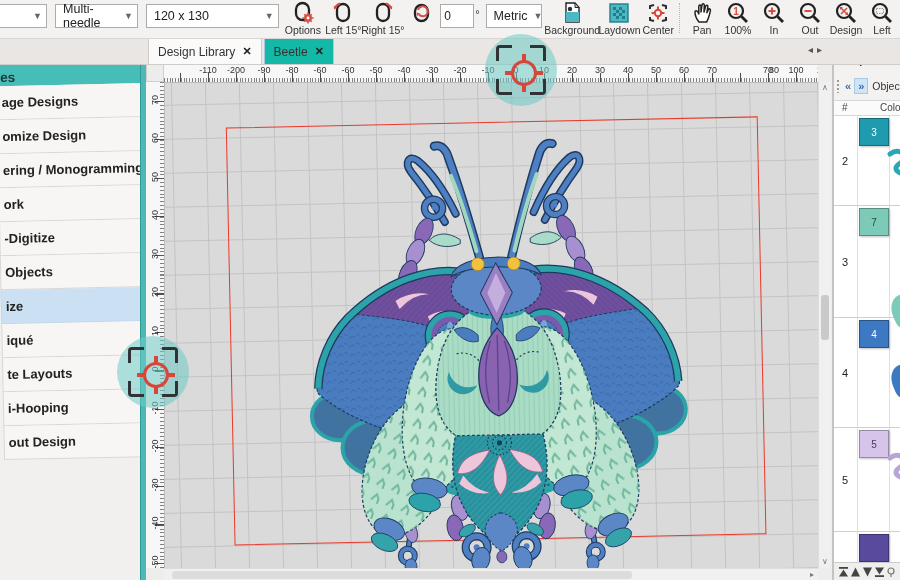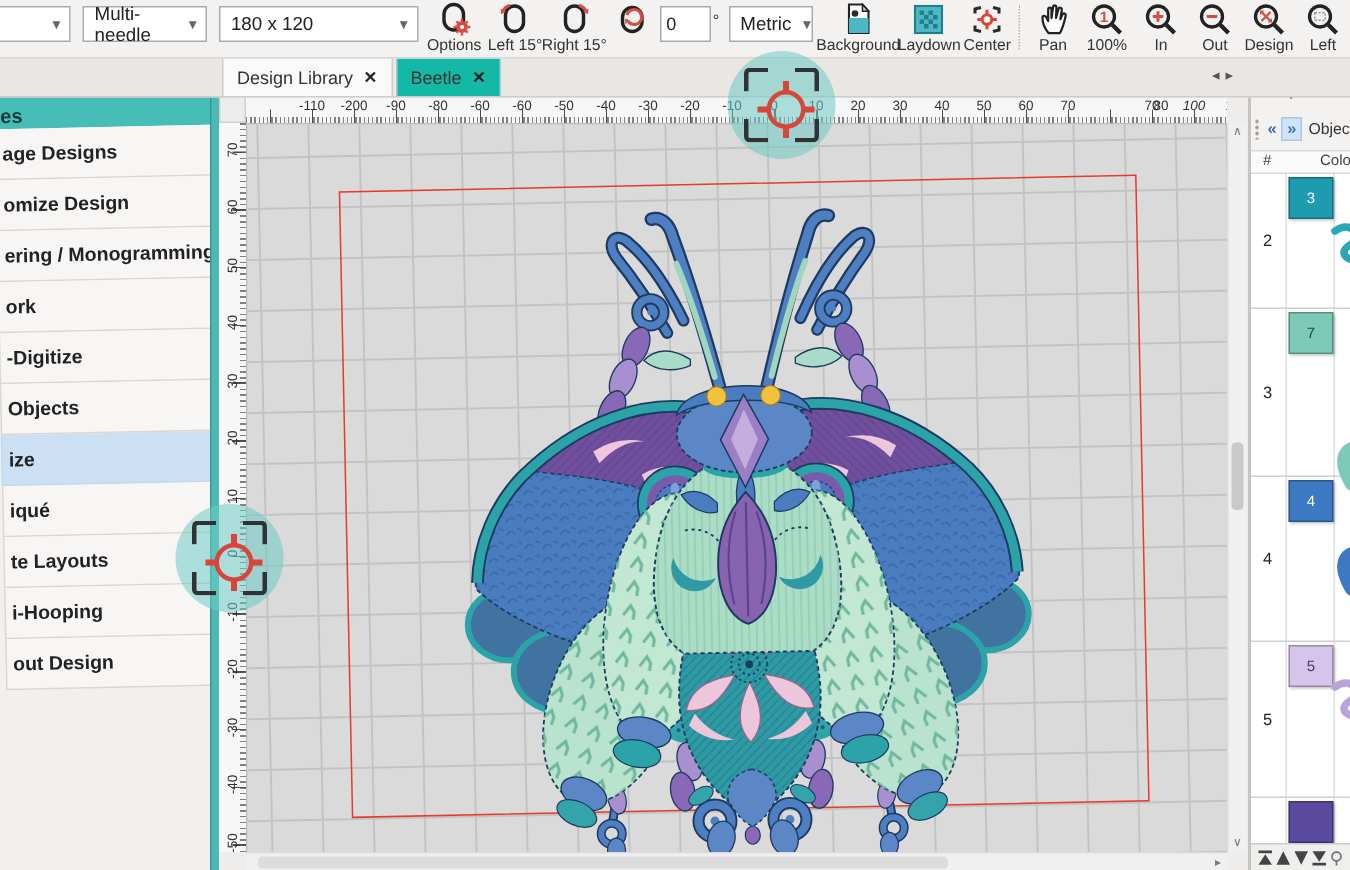--- a/index.html
+++ b/index.html
@@ -140,21 +140,21 @@
   <div class="toolbar">
     <div class="combo" style="width:70px;margin-left:-14px;">
       <span></span>
       <span class="chev">▼</span>
     </div>
     <div class="combo" style="width:96px;margin-left:8px;justify-content:flex-end;">
       <span>Multi-needle</span>
       <span class="chev">▼</span>
     </div>
     <div class="combo" style="width:155px;margin-left:8px;">
-      <span>180 x 120</span>
+      <span>120 x 130</span>
       <span class="chev">▼</span>
     </div>
 
     <div class="tbtn" style="margin-left:6px;">
       <svg width="24" height="24" viewBox="0 0 24 24">
         <rect x="5" y="2" width="13" height="17" rx="6.5" fill="none" stroke="#222" stroke-width="2.3"></rect>
         <circle cx="17" cy="17" r="4" fill="#d34f44"></circle>
         <circle cx="17" cy="17" r="1.4" fill="#fff"></circle>
         <g stroke="#d34f44" stroke-width="1.6">
           <line x1="17" y1="11.4" x2="17" y2="13"></line>
@@ -374,21 +374,21 @@
       <span class="rlh" style="left: 352px;">0</span>
       <span class="rlh" style="left: 380px;">10</span>
       <span class="rlh" style="left: 408px;">20</span>
       <span class="rlh" style="left: 436px;">30</span>
       <span class="rlh" style="left: 464px;">40</span>
       <span class="rlh" style="left: 492px;">50</span>
       <span class="rlh" style="left: 520px;">60</span>
       <span class="rlh" style="left: 548px;">70</span>
       <span class="rlh" style="left: 604px; padding-left: 12px;">80</span>
       <span class="rlh" style="left: 604px;">70</span>
-      <span class="rlh" style="left: 632px; font-style: italic;">100</span>
+      <span class="rlh" style="left: 632px;">100</span>
       <span class="rlh" style="left: 660px;">110</span>
     </div>
   <div class="ruler-v" id="ruler-v">
       <span class="rlv" style="top: 12.5px;">70</span>
       <span class="rlv" style="top: 51px;">60</span>
       <span class="rlv" style="top: 89.5px;">50</span>
       <span class="rlv" style="top: 128px;">40</span>
       <span class="rlv" style="top: 166.5px;">30</span>
       <span class="rlv" style="top: 205px;">20</span>
       <span class="rlv" style="top: 243.5px;">10</span>

